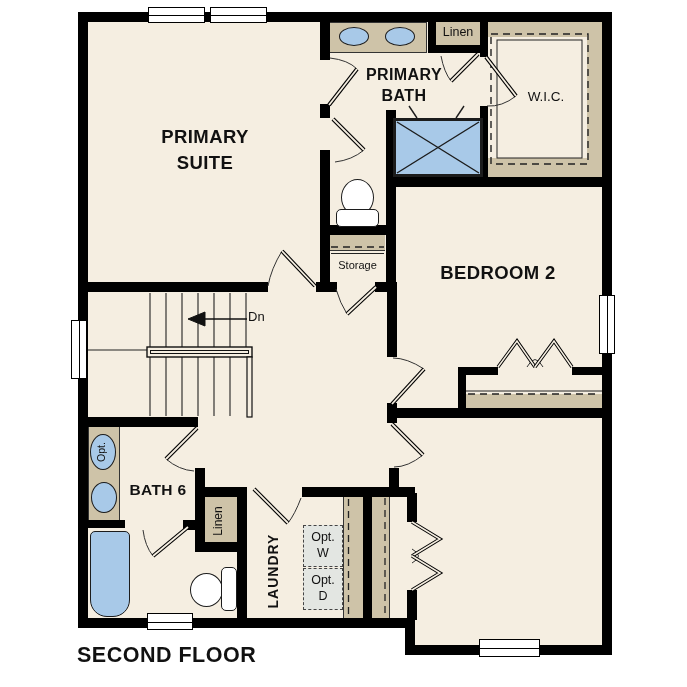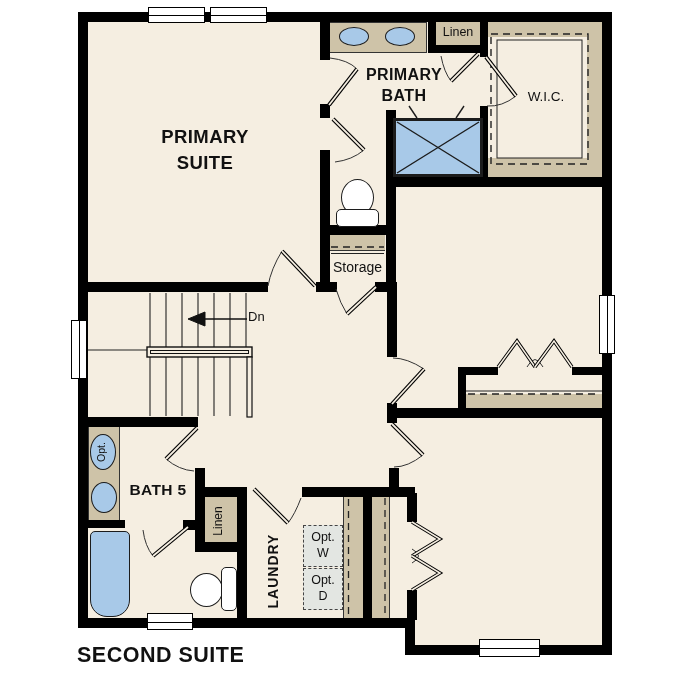--- a/index.html
+++ b/index.html
@@ -257,21 +257,22 @@
       </g>
     </g>
   </svg>
 
   <div class="lbl room-lbl" style="left:119px;top:124px;width:172px;font-size:18.5px;line-height:26px;">PRIMARY
 SUITE</div>
   <div class="lbl room-lbl" style="left:344px;top:64px;width:120px;font-size:16px;line-height:21px;">PRIMARY
 BATH</div>
   <div class="lbl small-lbl" style="left:516px;top:89px;width:60px;font-size:13.5px;">W.I.C.</div>
   <div class="lbl small-lbl" style="left:436px;top:25px;width:44px;font-size:12.5px;">Linen</div>
-  <div class="lbl small-lbl" style="left:329px;top:259px;width:57px;font-size:14px;">Storage</div>
+  <div class="lbl room-lbl" style="left:408px;top:262px;width:180px;font-size:18.5px;">BEDROOM 2</div>
+  <div class="lbl small-lbl" style="left:329px;top:259px;width:57px;font-size:11px;">Storage</div>
   <div class="lbl small-lbl" style="left:248px;top:310px;width:30px;font-size:13px;text-align:left;">Dn</div>
-  <div class="lbl room-lbl" style="left:122px;top:481px;width:72px;font-size:15.5px;">BATH 5</div>
+  <div class="lbl room-lbl" style="left:122px;top:481px;width:72px;font-size:15.5px;">BATH 6</div>
   <div class="lbl small-lbl rot" style="left:189px;top:514px;width:60px;height:14px;font-size:12px;">Linen</div>
   <div class="lbl room-lbl rot" style="left:223px;top:563px;width:100px;height:16px;font-size:14px;letter-spacing:1px;">LAUNDRY</div>
   <div class="lbl small-lbl rot" style="left:86px;top:446px;width:30px;height:12px;font-size:10.5px;">Opt.</div>
-  <div class="lbl room-lbl" style="left:77px;top:643px;width:240px;font-size:21.5px;letter-spacing:.5px;text-align:left;">SECOND SUITE</div>
+  <div class="lbl room-lbl" style="left:77px;top:643px;width:240px;font-size:21.5px;letter-spacing:.5px;text-align:left;">SECOND FLOOR</div>
 
 </div>
 
 </body></html>

